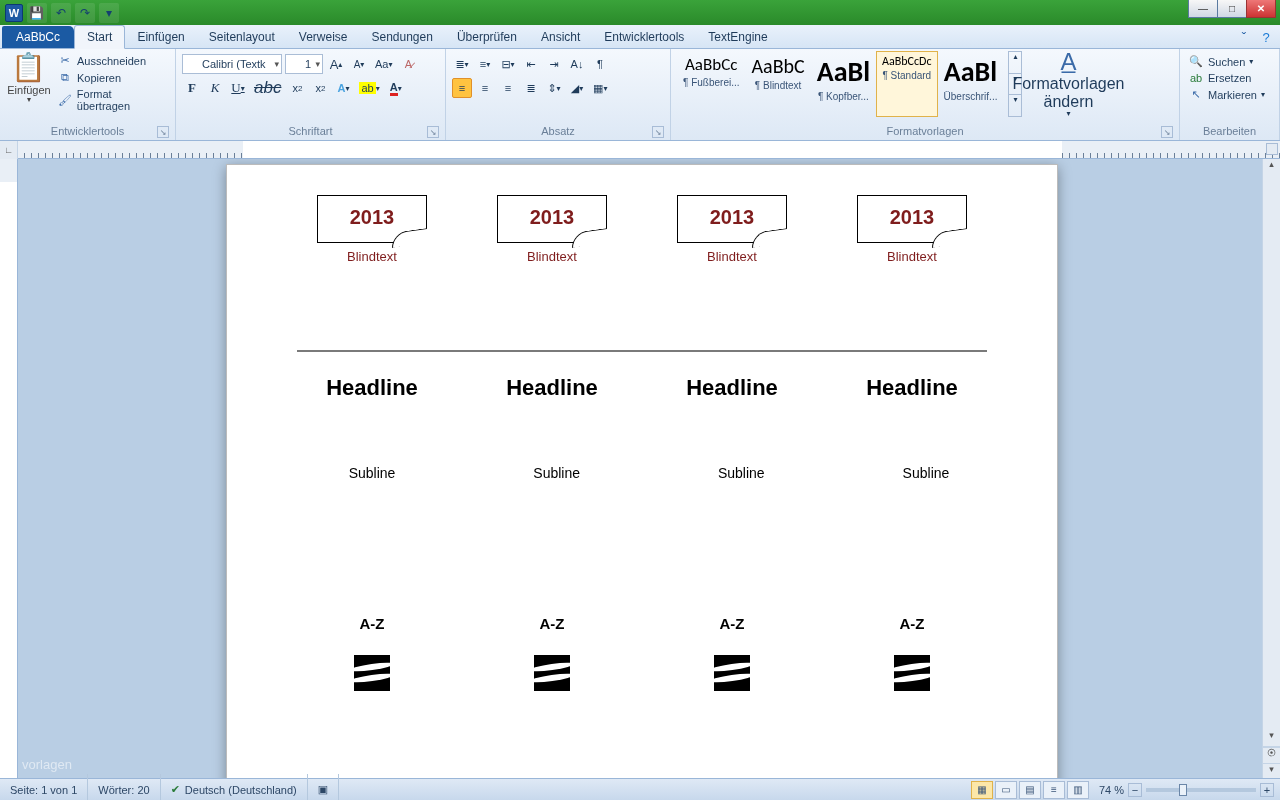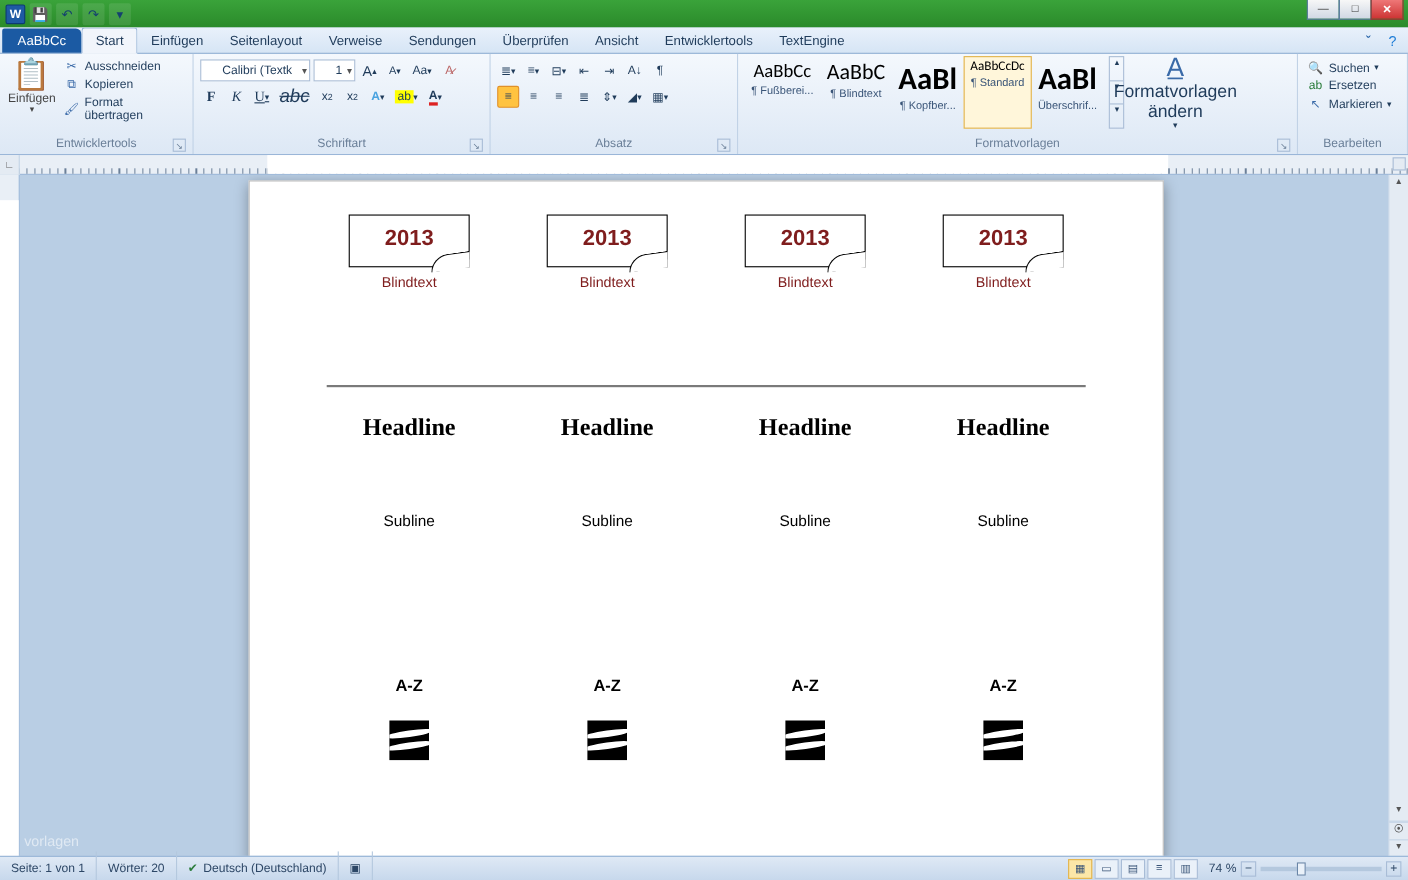--- a/index.html
+++ b/index.html
@@ -52,22 +52,22 @@
   .docarea { position:absolute; left:18px; right:18px; top:18px; bottom:0; overflow:hidden; }
   .page { position:absolute; left:208px; top:5px; width:832px; height:800px; background:#fff; box-shadow:0 3px 12px rgba(0,0,0,0.35); border:1px solid #bbb;}
   .labels { position:absolute; left:70px; right:70px; top:30px; display:flex; justify-content:space-between; }
   .col { width:150px; text-align:center; font-family:Arial, sans-serif; color:#7f1d1d;}
   .yearbox { width:110px; height:48px; border:1px solid #000; margin:0 auto 6px; position:relative; background:#fff;}
   .yearbox::after { content:""; position:absolute; right:-1px; bottom:-1px; width:34px; height:14px; border-top:1px solid #000; border-left:1px solid #000; border-radius:20px 0 0 0; background:#fff; transform:skewY(-8deg); transform-origin:right bottom;}
   .yearbox span { position:absolute; left:0; right:0; top:10px; font-weight:bold; font-size:20px;}
   .blind { font-size:13px; }
   .hline { position:absolute; left:70px; right:70px; top:185px; height:2px; background:#7a7a7a; }
   .headlines { position:absolute; left:70px; right:70px; top:210px; display:flex; justify-content:space-between; }
-  .headlines .h { width:150px; text-align:center; font-family:Liberation Serif, serif; font-weight:bold; font-size:22px; color:#000;}
-  .sublines { position:absolute; left:70px; right:70px; top:300px; display:flex; justify-content:space-between; }
+  .headlines .h { width:150px; text-align:center; font-family:Liberation Sans, sans-serif; font-weight:bold; font-size:22px; color:#000;}
+  .sublines { position:absolute; left:70px; right:56px; top:300px; display:flex; justify-content:space-between; }
   .sublines .s { width:150px; text-align:center; font-family:Arial,sans-serif; font-size:14px; color:#000;}
   .azrow { position:absolute; left:70px; right:70px; top:450px; display:flex; justify-content:space-between; }
   .azrow .a { width:150px; text-align:center; font-family:Arial,sans-serif; font-weight:bold; font-size:15px; color:#000;}
   .logorow { position:absolute; left:70px; right:70px; top:490px; display:flex; justify-content:space-between; }
   .logorow .lg { width:150px; display:flex; justify-content:center;}
   .logo { width:36px; height:36px; background:#000; position:relative; overflow:hidden;}
   .logo::before, .logo::after { content:""; position:absolute; left:-4px; right:-4px; height:6px; background:#fff; border-radius:50%;}
   .logo::before { top:9px; transform:rotate(-8deg);}
   .logo::after { top:20px; transform:rotate(-8deg);}
   .watermark { position:absolute; left:22px; bottom:6px; color:rgba(255,255,255,0.55); font-size:13px; pointer-events:none;}

